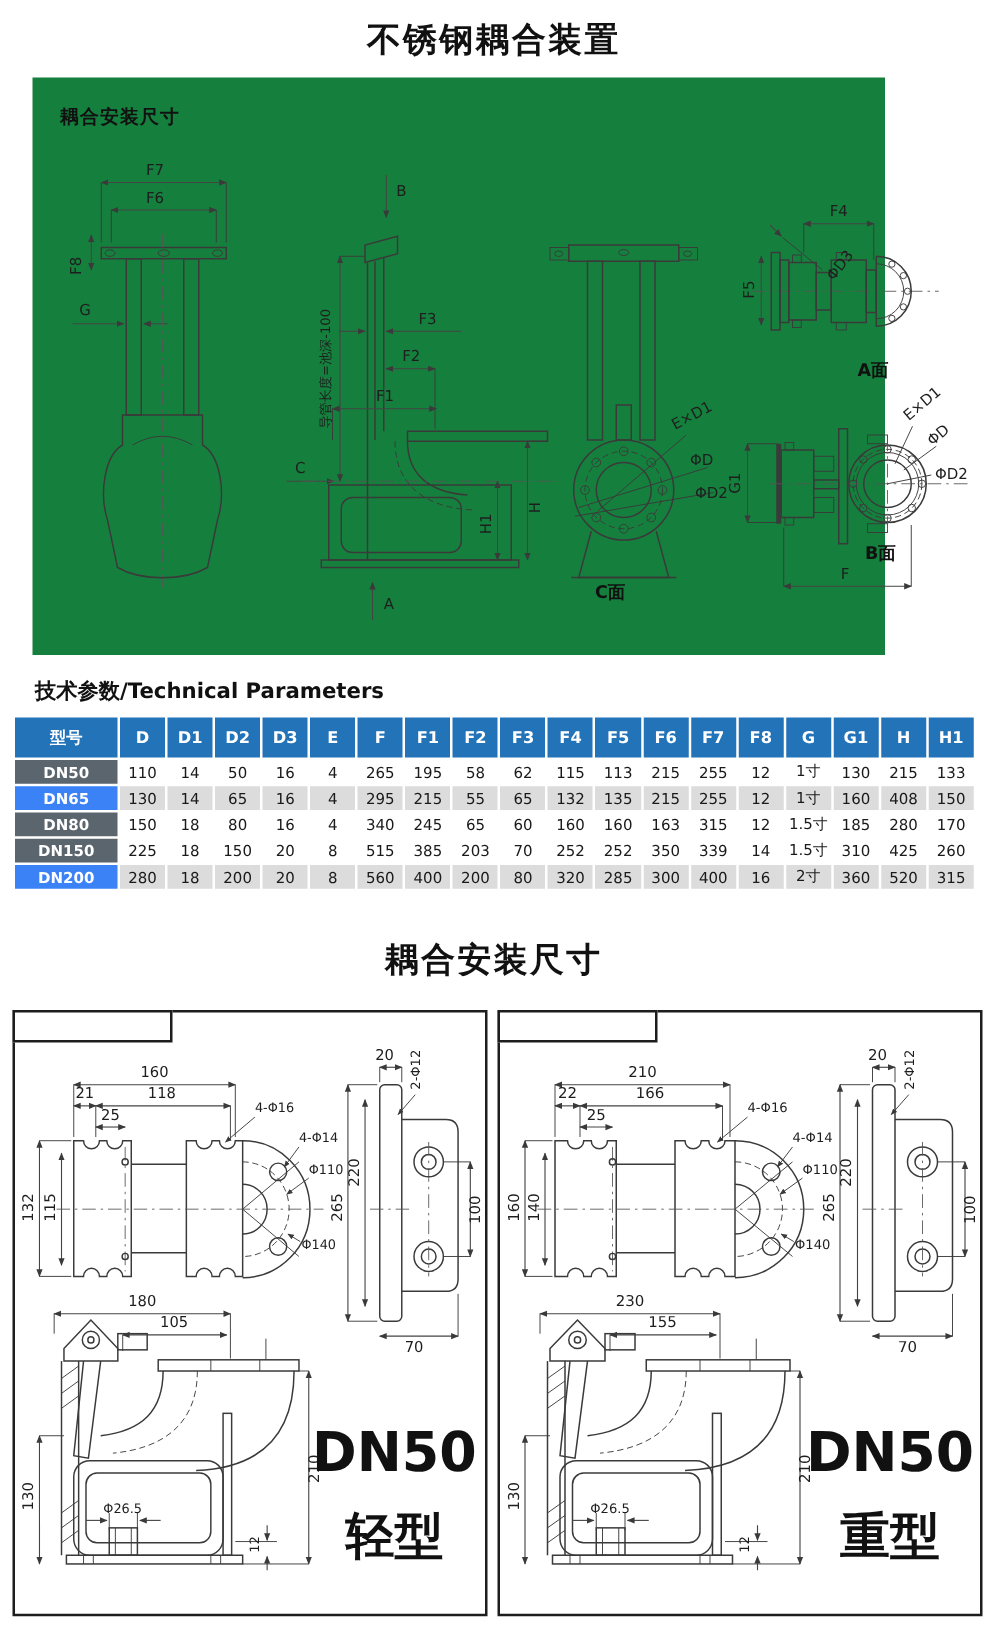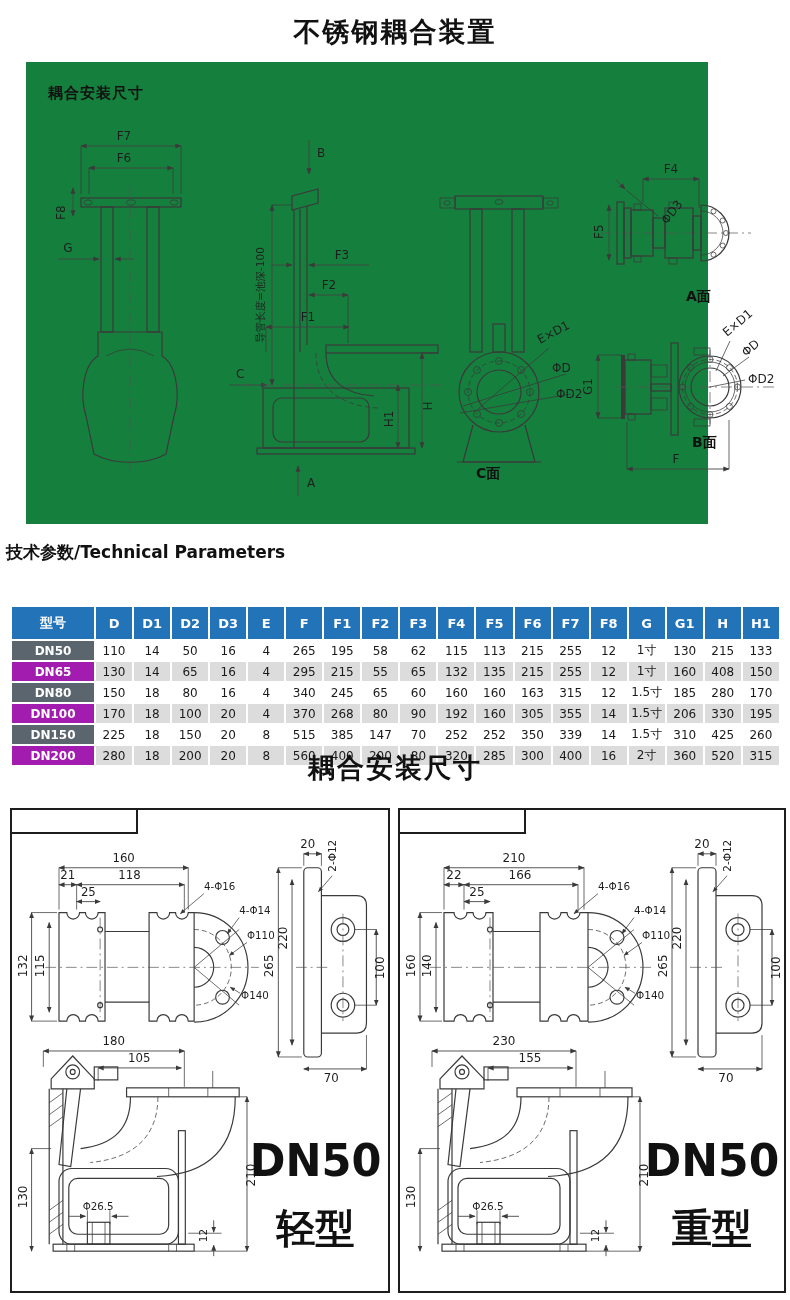--- a/index.html
+++ b/index.html
@@ -2,26 +2,26 @@
 <html><head>
 <meta charset="utf-8">
 <style>
   *{margin:0;padding:0;box-sizing:border-box}
   html,body{width:790px;background:#fff}
   body{height:1300px;position:relative;font-family:"DejaVu Sans","Liberation Sans",sans-serif;color:#111}
   .abs{position:absolute}
   .title{left:0;width:790px;text-align:center;font-weight:bold;font-size:27px;letter-spacing:2px}
   #panel-install{left:26px;top:62px;width:682px;height:462px;background:#15803d}
   .install-heading{left:22px;top:22px;font-size:15px;font-weight:bold;letter-spacing:1px}
-  #params-heading{left:6px;top:541px;font-size:17px;font-weight:bold}
-  table.params{position:absolute;left:10px;top:605px;width:771px;border-collapse:separate;border-spacing:2px;table-layout:fixed}
+  #params-heading{left:28px;top:541px;font-size:17px;font-weight:bold}
+  table.params{position:absolute;left:10px;top:572px;width:771px;border-collapse:separate;border-spacing:2px;table-layout:fixed}
   table.params th,table.params td{text-align:center;vertical-align:middle;overflow:hidden;white-space:nowrap}
   table.params thead th{background:#2373b9;color:#fff;font-size:13px;font-weight:bold;height:32px}
   table.params tbody th{background:#5b656e;color:#fff;font-size:12px;font-weight:bold;height:19px}
-  table.params tbody tr.alt th{background:#a21caf}
+  table.params tbody tr.alt th{background:#3b82f6}
   table.params tbody td{background:#fff;font-size:12px;color:#1a1a1a;height:19px}
   table.params tbody tr.alt td{background:#dcdcdc}
   #title-cast{top:750px}
   .cpanel{border:2px solid #1d1d1d;background:#fff}
   #panel-light{left:10px;top:808px;width:380px;height:485px}
   #panel-heavy{left:398px;top:808px;width:388px;height:485px}
   .corner-box{position:absolute;left:-2px;top:-2px;width:128px;height:26px;border:2px solid #1d1d1d;background:#fff}
   svg{display:block}
   svg text{font-family:"DejaVu Sans","Liberation Sans",sans-serif}
   .ln{stroke:#3a3a3a;stroke-width:1.2;fill:none}
@@ -320,51 +320,30 @@
         <td>160</td>
         <td>160</td>
         <td>163</td>
         <td>315</td>
         <td>12</td>
         <td>1.5寸</td>
         <td>185</td>
         <td>280</td>
         <td>170</td>
       </tr>
-      <tr class="alt">
-        <th>DN100</th>
-        <td>170</td>
-        <td>18</td>
-        <td>100</td>
-        <td>20</td>
-        <td>4</td>
-        <td>370</td>
-        <td>268</td>
-        <td>80</td>
-        <td>90</td>
-        <td>192</td>
-        <td>160</td>
-        <td>305</td>
-        <td>355</td>
-        <td>14</td>
-        <td>1.5寸</td>
-        <td>206</td>
-        <td>330</td>
-        <td>195</td>
-      </tr>
       <tr>
         <th>DN150</th>
         <td>225</td>
         <td>18</td>
         <td>150</td>
         <td>20</td>
         <td>8</td>
         <td>515</td>
         <td>385</td>
-        <td>147</td>
+        <td>203</td>
         <td>70</td>
         <td>252</td>
         <td>252</td>
         <td>350</td>
         <td>339</td>
         <td>14</td>
         <td>1.5寸</td>
         <td>310</td>
         <td>425</td>
         <td>260</td>

